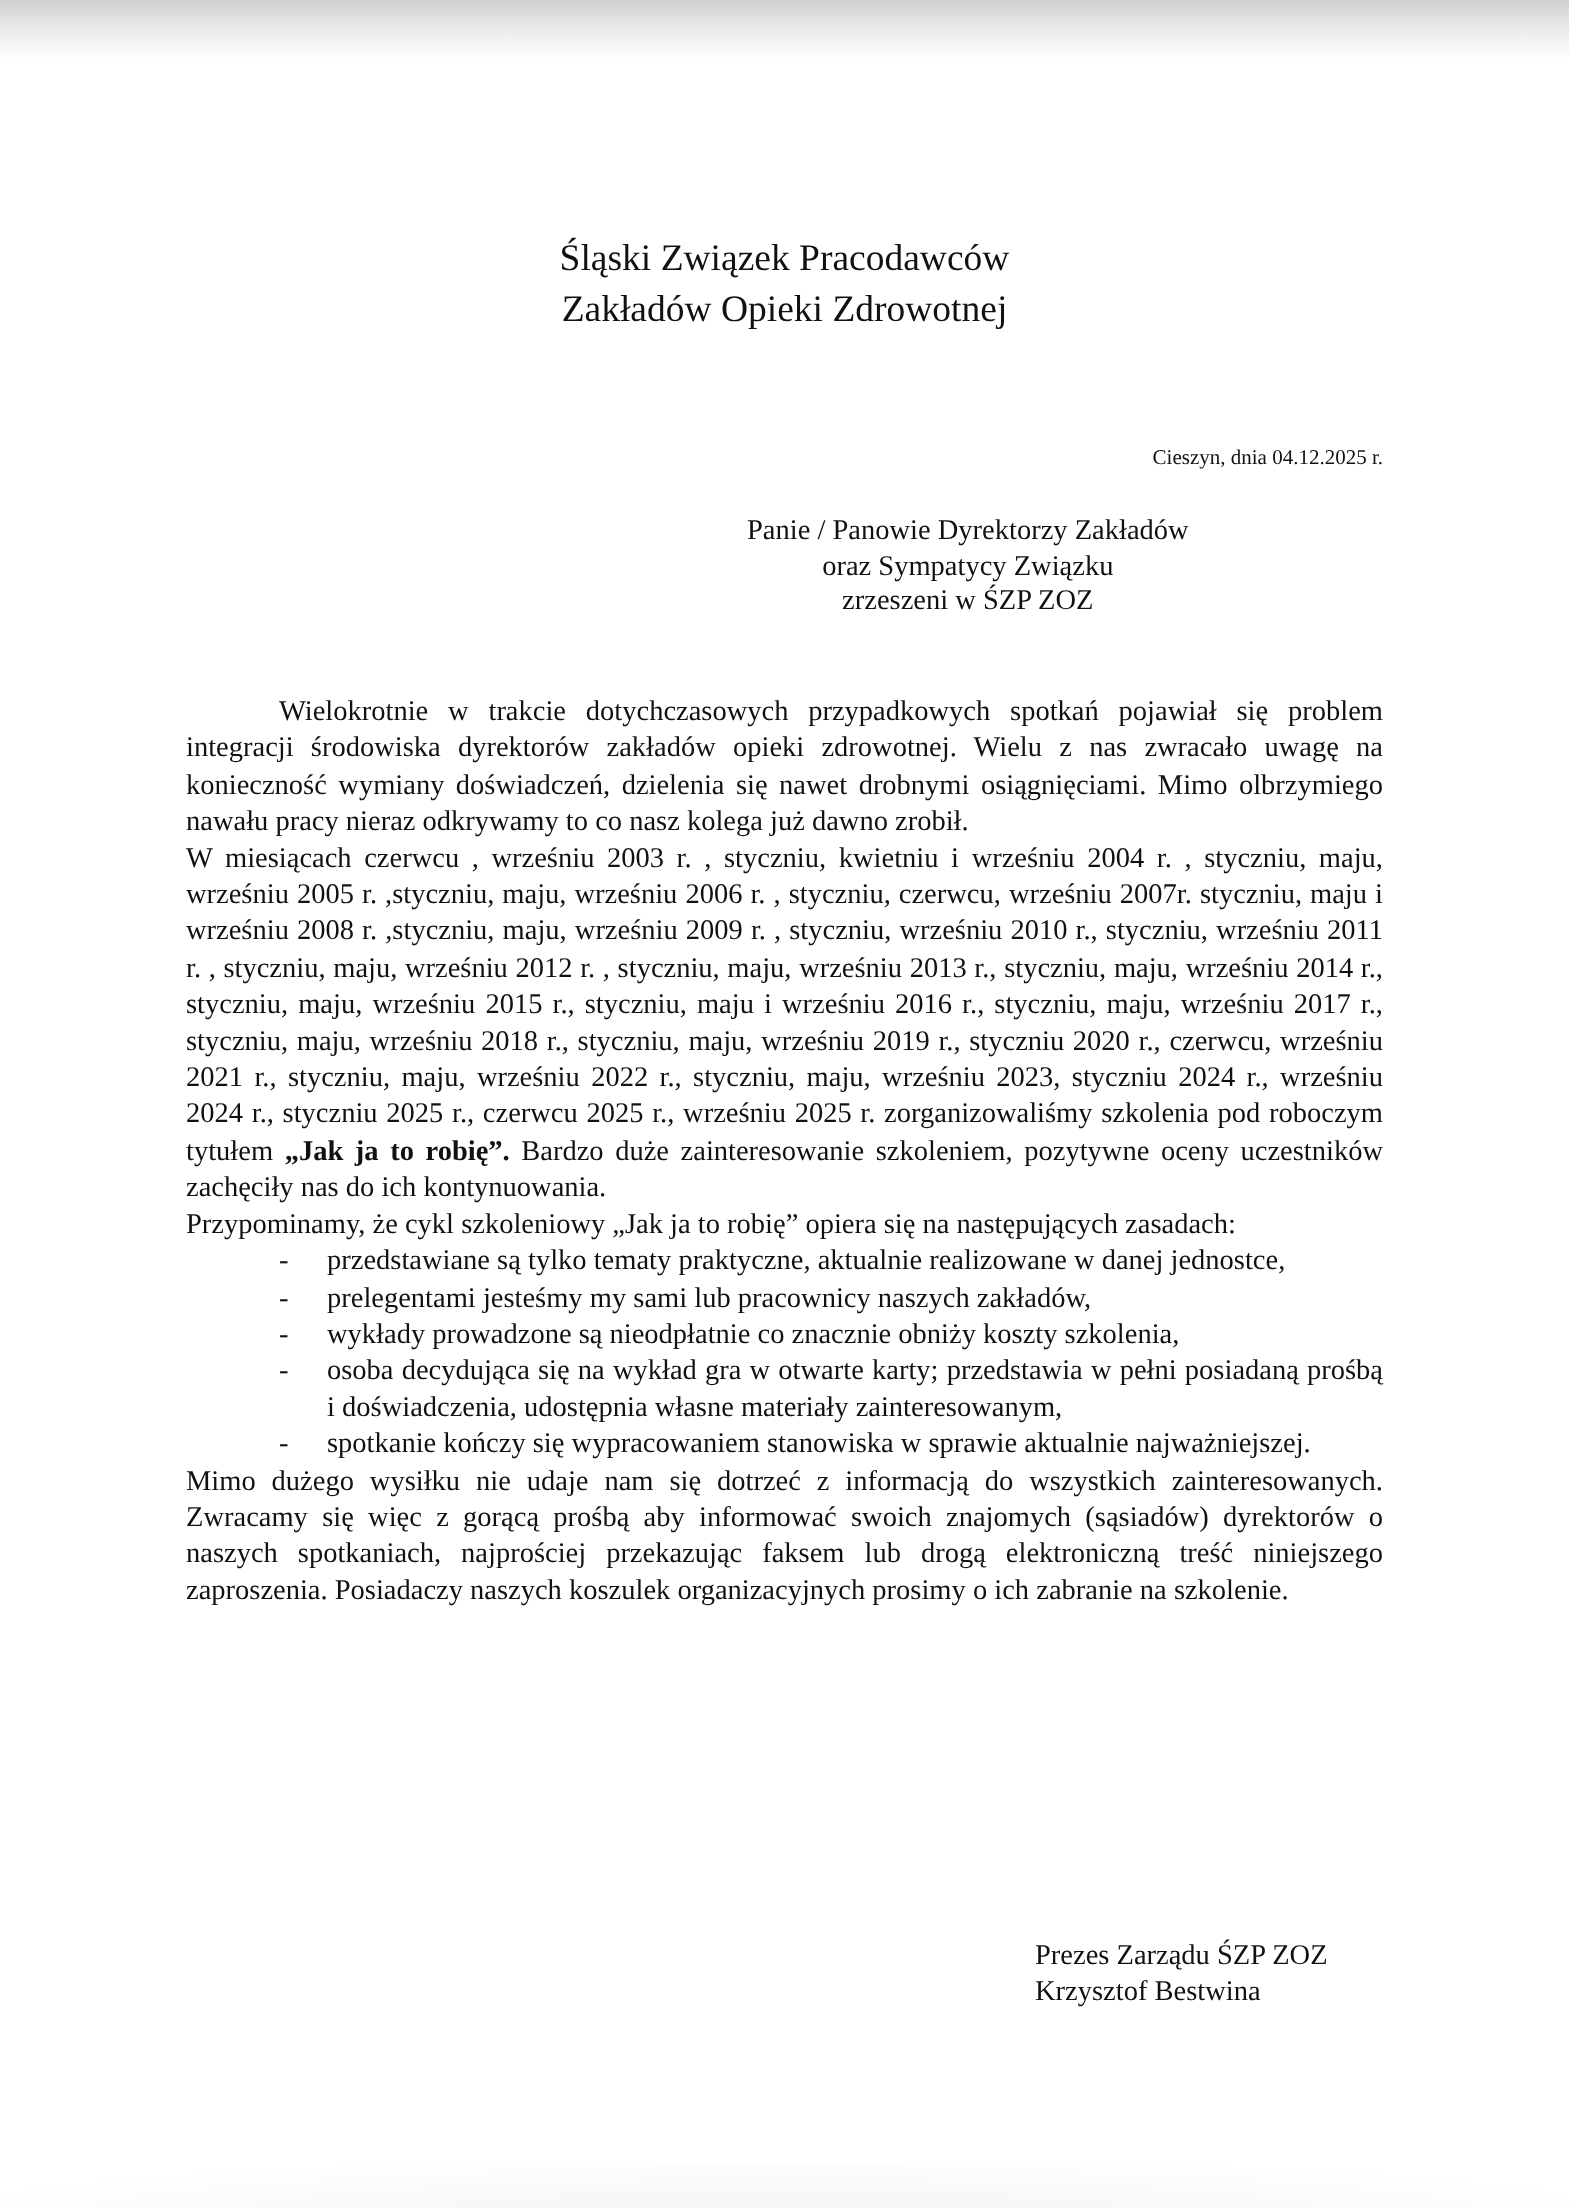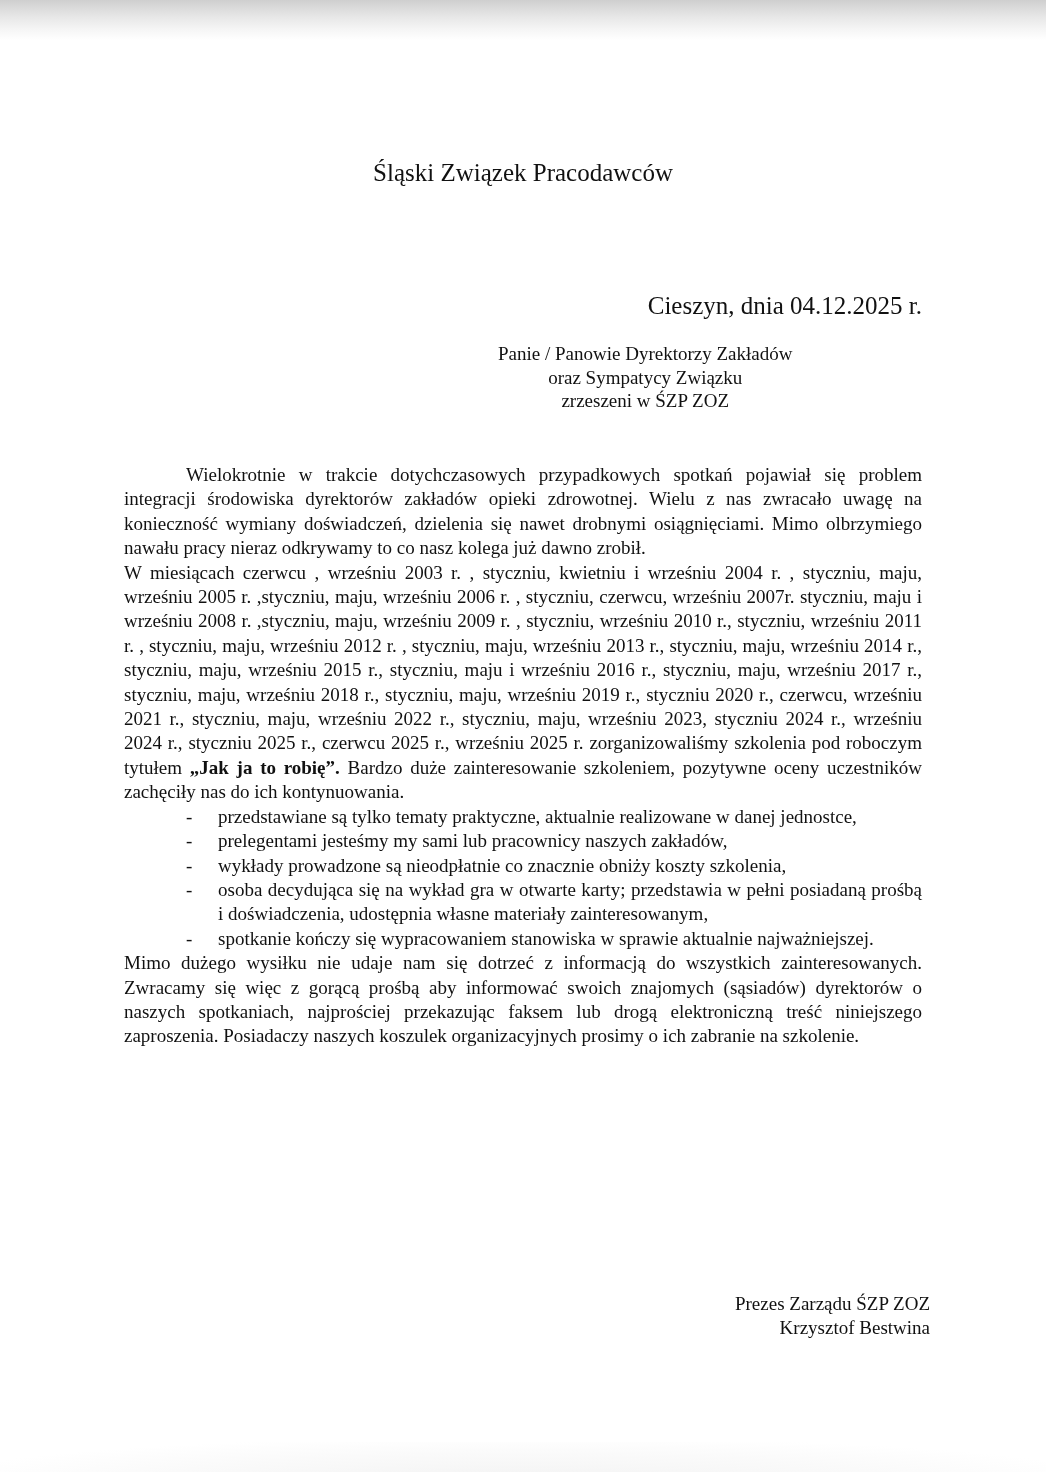--- a/index.html
+++ b/index.html
@@ -22,21 +22,21 @@
     }
     .page {
       position: absolute; left: 0; top: 0; width: 1046px; height: 1472px;
     }
     .org {
       position: absolute; left: 0; width: 1046px; top: 156px;
       text-align: center; font-size: 25px; line-height: 34px;
     }
     .date {
       position: absolute; right: 124px; top: 294px;
-      font-size: 25px; line-height: 24px;
+      font-size: 14px; line-height: 24px;
     }
     .recipient {
       position: absolute; left: 498px; top: 342px;
       font-size: 19px; line-height: 23.5px; text-align: center;
     }
     .body {
       position: absolute; left: 124px; top: 463px; width: 798px;
       font-size: 19px; line-height: 24.4px;
       text-align: justify;
     }
@@ -47,46 +47,48 @@
       list-style: none; margin: 0; padding: 0 0 0 94px;
     }
     ul.rules li {
       position: relative; text-align: justify;
     }
     ul.rules li .dash {
       position: absolute; left: -32px; top: 0;
     }
     .signature {
       position: absolute; left: 690px; top: 1292px; width: 240px;
-      text-align: right; font-size: 19px; line-height: 24px;
+      text-align: left; font-size: 19px; line-height: 24px;
     }
   </style>
 </head>
 <body>
 
 <div class="top-shade"></div>
 <div class="bottom-shade"></div>
 
 <div class="page">
 
   <div class="org">
     <div>Śląski Związek Pracodawców</div>
+    <div>Zakładów Opieki Zdrowotnej</div>
   </div>
 
   <div class="date">Cieszyn, dnia 04.12.2025 r.</div>
 
   <div class="recipient">
     <div>Panie / Panowie Dyrektorzy Zakładów</div>
     <div>oraz Sympatycy Związku</div>
     <div>zrzeszeni w ŚZP ZOZ</div>
   </div>
 
   <div class="body">
     <p class="indent">Wielokrotnie w trakcie dotychczasowych przypadkowych spotkań pojawiał się problem integracji środowiska dyrektorów zakładów opieki zdrowotnej. Wielu z nas zwracało uwagę na konieczność wymiany doświadczeń, dzielenia się nawet drobnymi osiągnięciami. Mimo olbrzymiego nawału pracy nieraz odkrywamy to co nasz kolega już dawno zrobił.</p>
     <p><span>W miesiącach czerwcu , wrześniu 2003 r. , styczniu, kwietniu i wrześniu 2004 r. , styczniu, maju, wrześniu 2005 r. ,styczniu, maju, wrześniu 2006 r. , styczniu, czerwcu, wrześniu 2007r. styczniu, maju i wrześniu 2008 r. ,styczniu, maju, wrześniu 2009 r. , styczniu, wrześniu 2010 r.,  styczniu, wrześniu 2011 r. , styczniu, maju, wrześniu 2012 r. , styczniu, maju, wrześniu 2013 r., styczniu, maju, wrześniu 2014 r., styczniu, maju, wrześniu 2015 r., styczniu, maju i wrześniu 2016 r., styczniu, maju, wrześniu 2017 r., styczniu, maju, wrześniu 2018 r., styczniu, maju, wrześniu  2019 r., styczniu 2020 r., czerwcu, wrześniu 2021 r., styczniu, maju, wrześniu 2022 r., styczniu, maju, wrześniu 2023, styczniu 2024 r., wrześniu 2024 r., styczniu 2025 r., czerwcu 2025 r., wrześniu 2025 r. zorganizowaliśmy szkolenia pod roboczym tytułem </span><span class="bold">„Jak ja to robię”.</span><span>  Bardzo duże zainteresowanie szkoleniem, pozytywne oceny uczestników zachęciły nas do ich kontynuowania.</span></p>
+    <p>Przypominamy, że cykl szkoleniowy  „Jak ja to robię”  opiera się  na następujących zasadach:</p>
     <ul class="rules">
       <li><span class="dash">-</span><span>przedstawiane są tylko tematy praktyczne, aktualnie realizowane w danej jednostce,</span></li>
       <li><span class="dash">-</span><span>prelegentami jesteśmy my sami lub pracownicy naszych zakładów,</span></li>
       <li><span class="dash">-</span><span>wykłady prowadzone są nieodpłatnie co znacznie obniży koszty szkolenia,</span></li>
       <li><span class="dash">-</span><span>osoba decydująca się na wykład gra w otwarte karty; przedstawia w pełni posiadaną prośbą i doświadczenia, udostępnia własne materiały zainteresowanym,</span></li>
       <li><span class="dash">-</span><span>spotkanie kończy się wypracowaniem stanowiska w sprawie aktualnie najważniejszej.</span></li>
     </ul>
     <p>Mimo dużego wysiłku nie udaje nam się dotrzeć z informacją do wszystkich zainteresowanych. Zwracamy się więc z gorącą prośbą aby informować swoich znajomych (sąsiadów) dyrektorów o naszych spotkaniach, najprościej przekazując faksem lub drogą elektroniczną treść niniejszego zaproszenia. Posiadaczy naszych koszulek organizacyjnych prosimy o ich zabranie na szkolenie.</p>
   </div>
 

